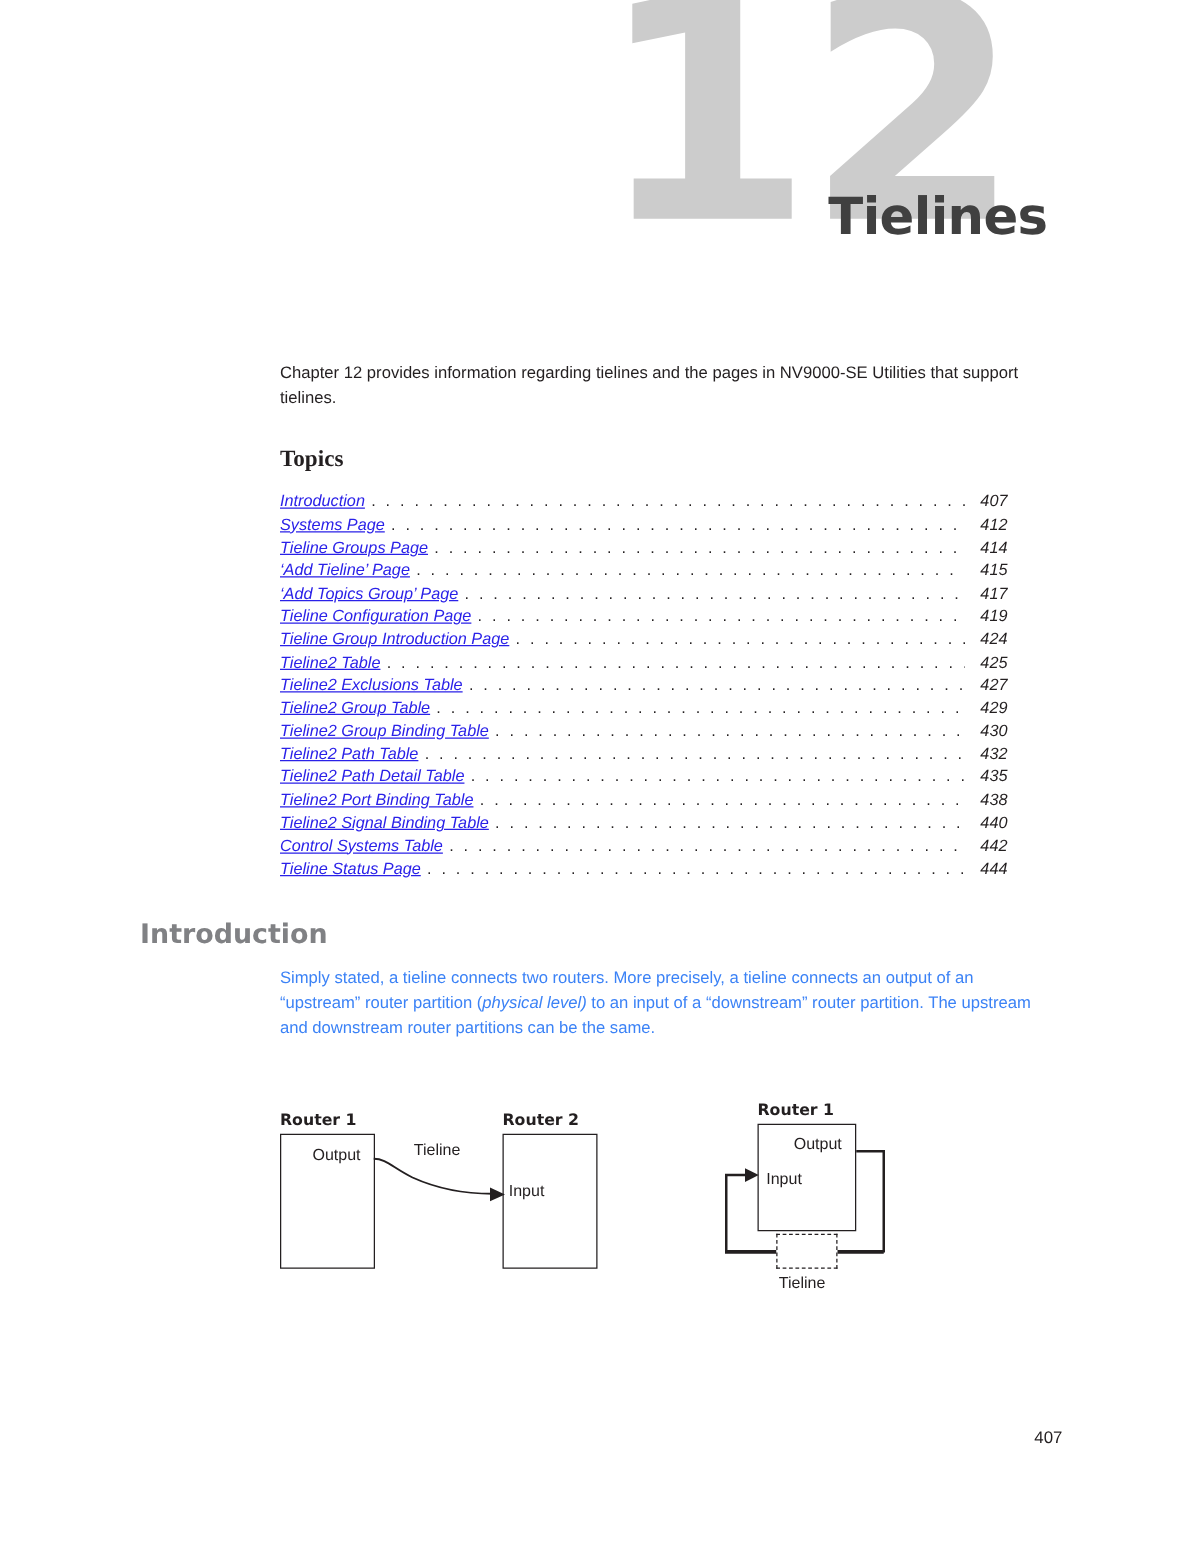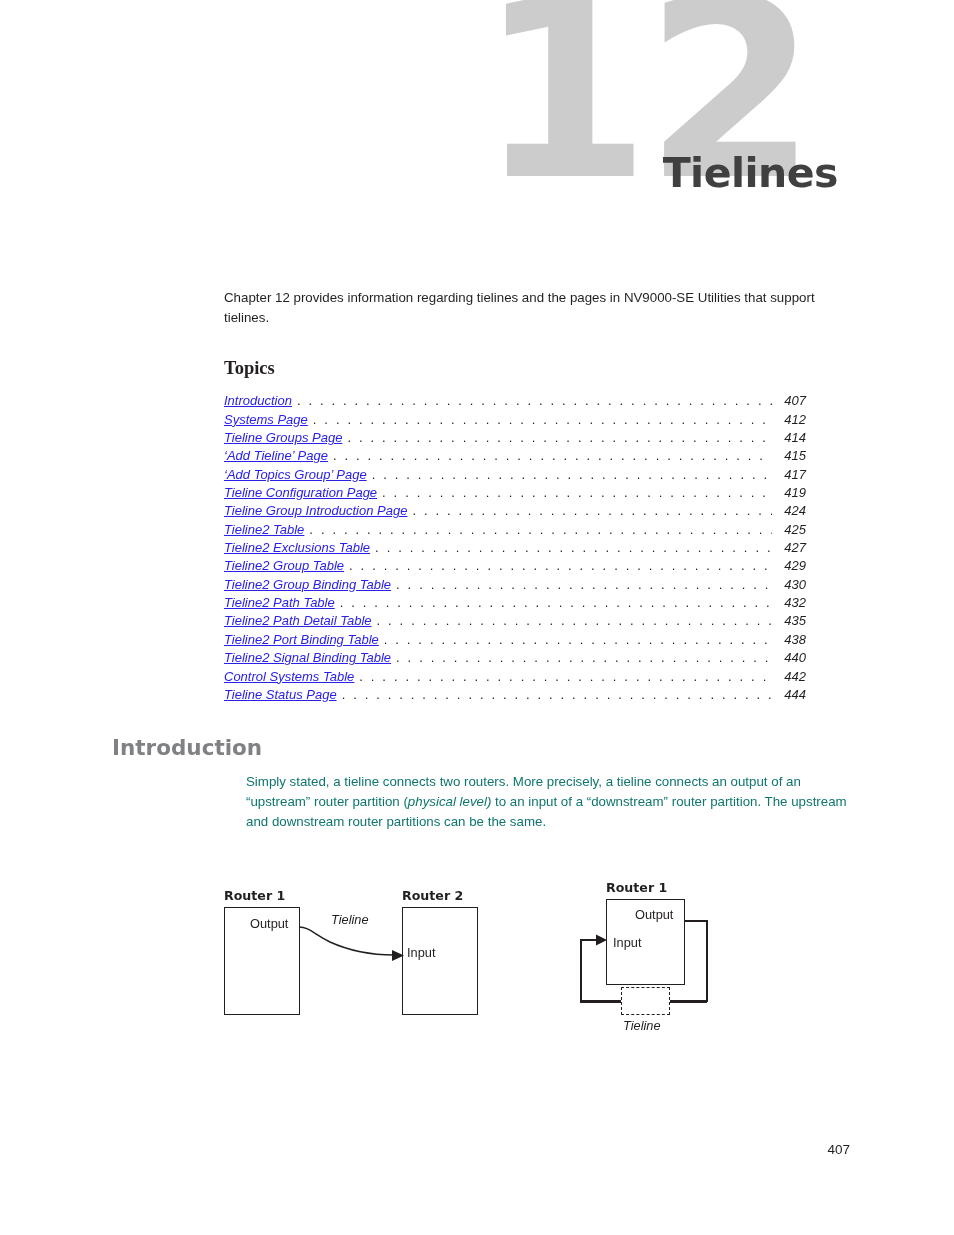--- a/index.html
+++ b/index.html
@@ -125,42 +125,41 @@
     font-size: 21.5px;
     color: #808184;
   }
   .section-body {
     position: absolute;
     left: 224px;
     top: 772px;
     width: 614px;
     font-size: 13.3px;
     line-height: 20.2px;
-    color: #0f766e;
-    margin-left: 22px;
+    color: #3b82f6;
   }
   .section-body i { font-style: italic; }
 
   
   .figures { position: absolute; left: 0; top: 0; width: 954px; height: 1235px; pointer-events: none; margin-top: 46px; }
   .fig-label {
     position: absolute;
     font-family: "DejaVu Sans", sans-serif;
     font-weight: bold;
     font-size: 12.6px;
     color: #231f20;
     white-space: nowrap;
   }
   .fig-text {
     position: absolute;
     font-size: 12.8px;
     color: #231f20;
     white-space: nowrap;
   }
-  .fig-text.italic { font-style: italic; }
+  .fig-text.italic { }
   .fig-box {
     position: absolute;
     border: 1.4px solid #231f20;
     background: transparent;
     box-sizing: border-box;
   }
   .fig-box.dashed {
     border: 1.6px dashed #231f20;
     background: #ffffff;
   }

